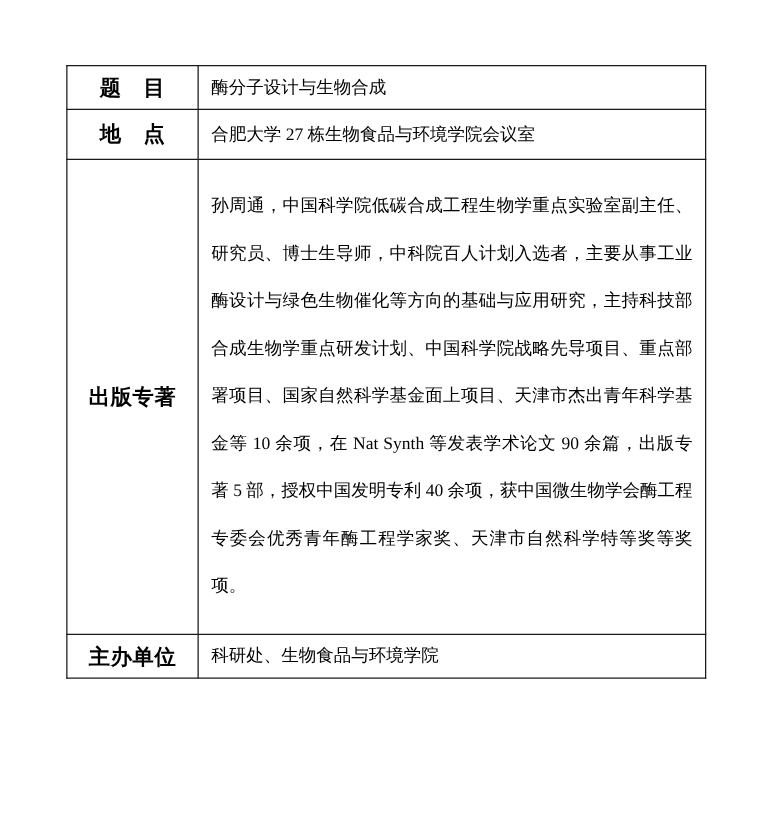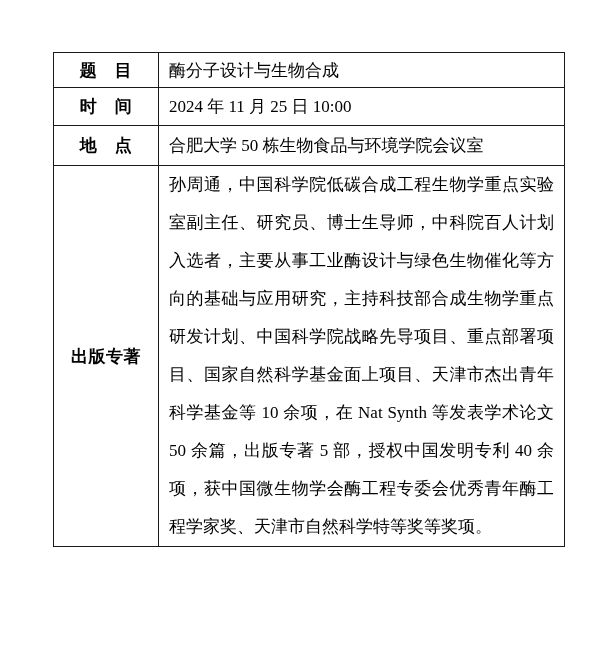--- a/index.html
+++ b/index.html
@@ -33,21 +33,21 @@
     vertical-align: middle;
     font-family: "Liberation Sans", "DejaVu Sans", sans-serif;
     font-weight: bold;
     font-size: 17px;
     letter-spacing: 0.5px;
     padding: 0 2px;
   }
   td.val {
     vertical-align: middle;
     font-family: "Liberation Serif", "DejaVu Serif", serif;
-    font-size: 17px;
+    font-size: 14px;
     padding: 0 10px;
     text-align: left;
   }
   tr.r-title  { height: 35px; }
   tr.r-speaker{ height: 38px; }
   tr.r-time   { height: 38px; }
   tr.r-place  { height: 40px; }
   tr.r-bio    { height: 380px; }
   tr.r-org    { height: 35px; }
   td.val.bio {
@@ -65,27 +65,27 @@
   <table class="seminar">
     <colgroup>
       <col style="width:105px">
       <col style="width:406px">
     </colgroup>
     <tbody>
       <tr class="r-title">
         <td class="lbl">题　目</td>
         <td class="val">酶分子设计与生物合成</td>
       </tr>
-      <tr class="r-time">
-        <td class="lbl">时　间</td>
-        <td class="val">2024 年 11 月 25 日 10:00</td>
-      </tr>
       <tr class="r-place">
         <td class="lbl">地　点</td>
-        <td class="val">合肥大学 50 栋生物食品与环境学院会议室</td>
+        <td class="val">合肥大学 27 栋生物食品与环境学院会议室</td>
       </tr>
       <tr class="r-bio">
         <td class="lbl">出版专著</td>
-        <td class="val bio">孙周通，中国科学院低碳合成工程生物学重点实验室副主任、研究员、博士生导师，中科院百人计划入选者，主要从事工业酶设计与绿色生物催化等方向的基础与应用研究，主持科技部合成生物学重点研发计划、中国科学院战略先导项目、重点部署项目、国家自然科学基金面上项目、天津市杰出青年科学基金等 10 余项，在 Nat Synth 等发表学术论文 50 余篇，出版专著 5 部，授权中国发明专利 40 余项，获中国微生物学会酶工程专委会优秀青年酶工程学家奖、天津市自然科学特等奖等奖项。</td>
+        <td class="val bio">孙周通，中国科学院低碳合成工程生物学重点实验室副主任、研究员、博士生导师，中科院百人计划入选者，主要从事工业酶设计与绿色生物催化等方向的基础与应用研究，主持科技部合成生物学重点研发计划、中国科学院战略先导项目、重点部署项目、国家自然科学基金面上项目、天津市杰出青年科学基金等 10 余项，在 Nat Synth 等发表学术论文 90 余篇，出版专著 5 部，授权中国发明专利 40 余项，获中国微生物学会酶工程专委会优秀青年酶工程学家奖、天津市自然科学特等奖等奖项。</td>
+      </tr>
+      <tr class="r-org">
+        <td class="lbl">主办单位</td>
+        <td class="val">科研处、生物食品与环境学院</td>
       </tr>
     </tbody>
   </table>
 </div>
 
 </body></html>

